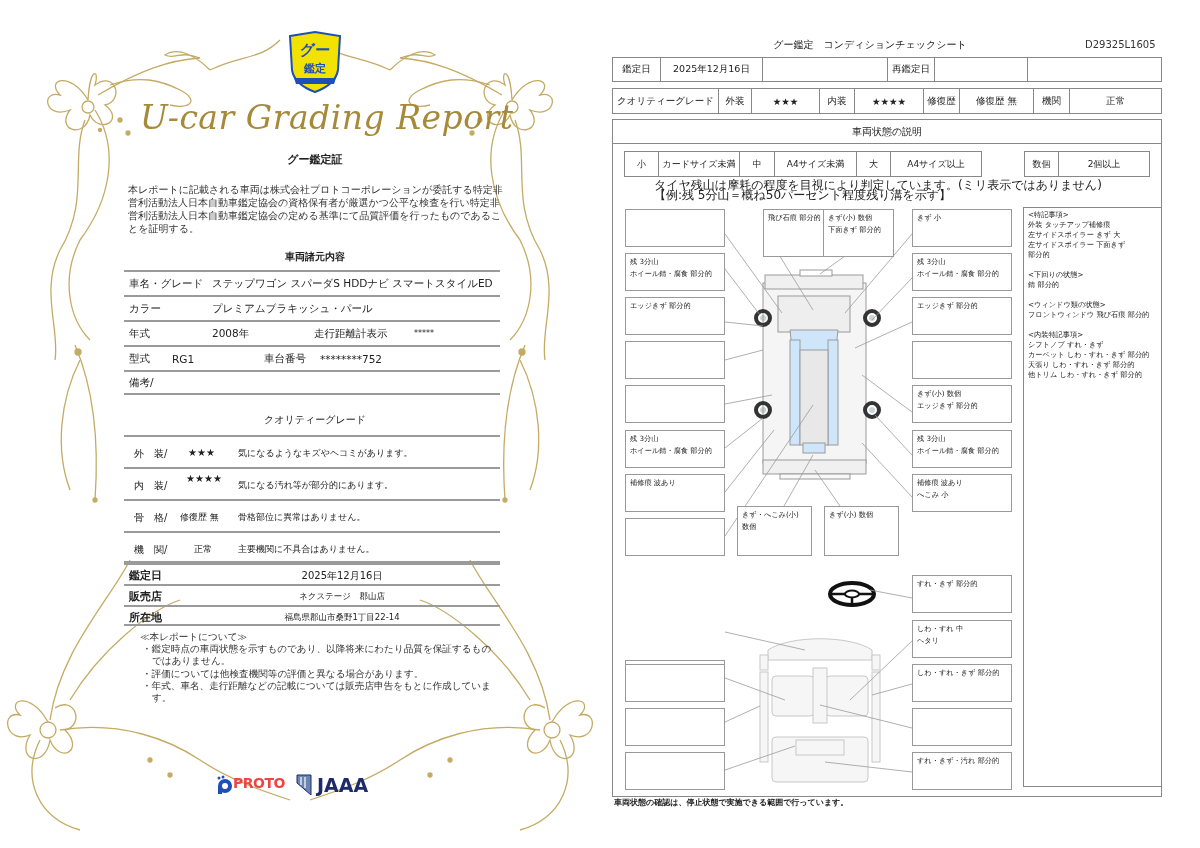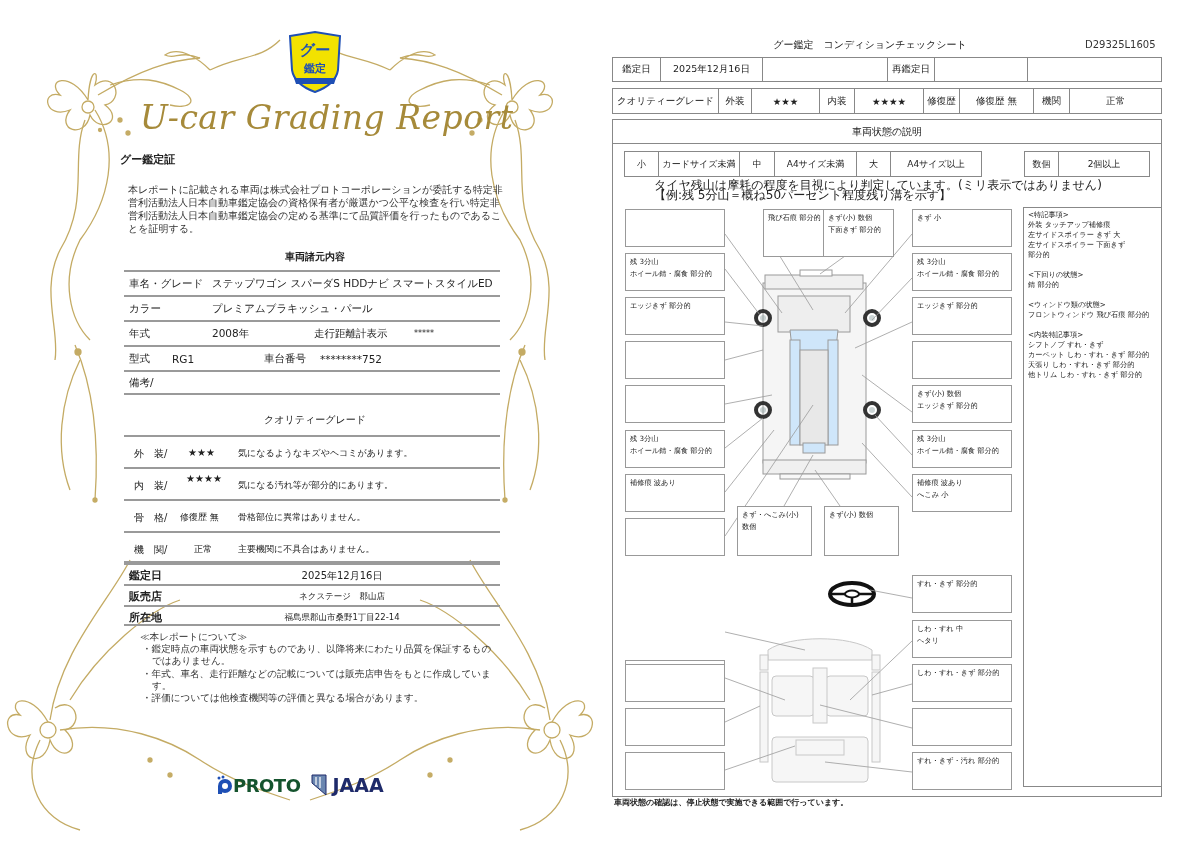--- a/index.html
+++ b/index.html
@@ -8,21 +8,21 @@
 
   
   .cert { position: absolute; left: 0; top: 0; width: 600px; height: 848px; }
   .ornament { position: absolute; left: 0; top: 0; width: 600px; height: 848px; pointer-events: none; }
   .badge { position: absolute; left: 286px; top: 30px; width: 58px; height: 64px; }
   .script-title {
     position: absolute; left: 140px; top: 98px; width: 340px; text-align: center;
     font-family: "DejaVu Serif", "Liberation Serif", serif; font-style: italic;
     font-size: 33px; color: #a68a3a; letter-spacing: 0.5px; white-space: nowrap;
   }
-  .cert-heading { position: absolute; left: 120px; top: 152px; width: 390px; text-align: left; font-size: 11px; font-weight: bold; }
+  .cert-heading { position: absolute; left: 120px; top: 152px; width: 390px; text-align: center; font-size: 11px; font-weight: bold; }
   .cert-statement {
     position: absolute; left: 128px; top: 183px; width: 375px;
     font-family: Liberation Serif, serif; font-size: 10px; line-height: 13px; color: #333;
   }
   .spec-title { position: absolute; left: 120px; top: 250px; width: 390px; text-align: center; font-size: 10px; font-weight: bold; }
   .spec-table { position: absolute; left: 124px; top: 270px; width: 376px; }
   .spec-row { height: 25px; border-top: 2px solid #9a9a9a; display: flex; align-items: center; font-size: 10.5px; position: relative; }
   .spec-row:last-child { border-bottom: 2px solid #9a9a9a; }
   .spec-row .lbl { position: absolute; left: 5px; }
   .spec-row .val { position: absolute; }
@@ -40,21 +40,21 @@
   .info-row .val { position: absolute; left: 60px; width: 316px; text-align: center; top: 4px; }
   .info-row .val.small { font-size: 8.5px; top: 5px; }
 
   .notes { position: absolute; left: 138px; top: 631px; width: 360px; font-family: "DejaVu Serif", "Liberation Serif", serif; font-size: 9.6px; line-height: 12.2px; color: #333; }
   .notes .head { margin-left: 2px; }
   .notes ul { list-style: none; }
   .notes li { padding-left: 14px; text-indent: -10px; }
   .notes li::before { content: "・"; }
 
   .logos { position: absolute; left: 215px; top: 770px; width: 200px; height: 30px; display: flex; align-items: center; gap: 10px; }
-  .logo-proto { font-family: "DejaVu Sans", sans-serif; font-weight: bold; font-size: 18px; color: #14532d; letter-spacing: -0.5px; display: flex; align-items: center; }
+  .logo-proto { font-family: "DejaVu Sans", sans-serif; font-weight: bold; font-size: 14px; color: #ef4444; letter-spacing: -0.5px; display: flex; }
   .logo-jaaa { font-family: "DejaVu Sans", sans-serif; font-weight: bold; font-size: 19px; color: #1e2a6a; display: flex; align-items: center; gap: 4px; }
 
   
   .sheet { position: absolute; left: 600px; top: 0; width: 600px; height: 848px; font-size: 9px; }
   .sheet-title { position: absolute; left: 150px; top: 38px; width: 240px; text-align: center; font-size: 10px; }
   .sheet-id { position: absolute; left: 485px; top: 39px; font-size: 10px; color: #333; }
   .row-tbl { position: absolute; display: flex; border: 1.5px solid #888; height: 26px; }
   .row-tbl > div { border-right: 1.5px solid #888; display: flex; align-items: center; justify-content: center; font-size: 9.5px; }
   .row-tbl > div:last-child { border-right: none; }
 
@@ -222,22 +222,22 @@
     <div class="info-row">
       <span class="lbl">所在地</span>
       <span class="val small">福島県郡山市桑野1丁目22-14</span>
     </div>
   </div>
 
   <div class="notes">
     <div class="head">≪本レポートについて≫</div>
     <ul>
       <li>鑑定時点の車両状態を示すものであり、以降将来にわたり品質を保証するものではありません。</li>
+      <li>評価については他検査機関等の評価と異なる場合があります。</li>
       <li>年式、車名、走行距離などの記載については販売店申告をもとに作成しています。</li>
-      <li>評価については他検査機関等の評価と異なる場合があります。</li>
     </ul>
   </div>
 
   <div class="logos">
     <div class="logo-proto">
       <svg width="18" height="20" viewBox="0 0 18 20">
         <circle cx="4" cy="3" r="1.5" fill="#1e4fb5"></circle>
           <circle cx="8" cy="2" r="1.5" fill="#1e4fb5"></circle>
         <circle cx="10" cy="11" r="7" fill="#1e4fb5"></circle>
           <circle cx="10" cy="11" r="3" fill="#fff"></circle>

